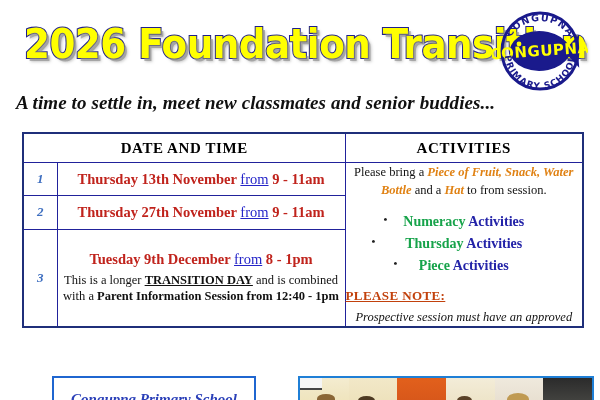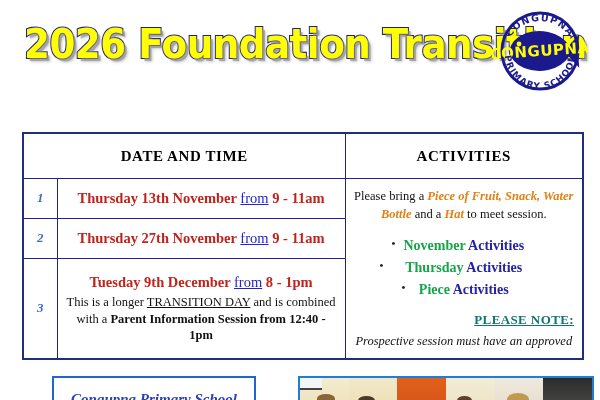--- a/index.html
+++ b/index.html
@@ -70,21 +70,21 @@
   }
   table.sched {
     border-collapse: collapse;
     table-layout: fixed;
     width: 562px;
     border: 2px solid #1f2f7a;
   }
   table.sched td, table.sched th {
     border: 1.5px solid #21229b;
     vertical-align: middle;
-    padding: 8px;
+    padding: 0;
     margin-top: 16px;
   }
   .col-num  { width: 34px; }
   .col-date { width: 288px; }
   .col-act  { width: 238px; }
 
   th.hdr {
     font-family: "Liberation Serif", serif;
     font-weight: bold;
     font-size: 15px;
@@ -116,21 +116,21 @@
     text-decoration: underline;
     font-weight: normal;
   }
   .subline {
     font-size: 12.5px;
     color: #111;
     line-height: 1.35;
     margin-top: 3px;
   }
   .subline b { font-weight: bold; }
-  .subline u { text-decoration: underline; font-weight: normal; }
+  .subline u { text-decoration: underline; font-weight: bold; }
 
   td.act {
     padding: 9px 8px 8px 8px;
     vertical-align: top;
     text-align: center;
   }
   .act-intro {
     font-size: 12.5px;
     color: #111;
     line-height: 1.45;
@@ -163,23 +163,23 @@
   ul.act-list li:nth-child(1) .bullet { left: 38px; }
   ul.act-list li:nth-child(2) .bullet { left: 26px; }
   ul.act-list li:nth-child(3) .bullet { left: 48px; }
   .green { color: #16a34a; }
 
   .please-note {
     margin-top: 12px;
     font-weight: bold;
     font-size: 13px;
     text-decoration: underline;
-    color: #0f766e;
+    color: #c2410c;
     letter-spacing: 0.4px;
-    text-align: right;
+    text-align: left;
   }
   .note-body {
     margin-top: 5px;
     font-style: italic;
     font-size: 12.5px;
     color: #111;
     text-align: center;
     line-height: 1.35;
   }
 
@@ -274,20 +274,21 @@
       <circle cx="27" cy="40" r="2.4" fill="#ffff00"></circle>
       <text font-family="DejaVu Sans, sans-serif" font-size="9.5" font-weight="bold" fill="#1a1a8c" letter-spacing="1.2">
         <textPath href="#arcTop" startOffset="50%" text-anchor="middle">CONGUPNA</textPath>
       </text>
       <text font-family="DejaVu Sans, sans-serif" font-size="9" font-weight="bold" fill="#1a1a8c" letter-spacing="1.1">
         <textPath href="#arcBot" startOffset="50%" text-anchor="middle">PRIMARY SCHOOL</textPath>
       </text>
     </svg>
   </div>
 
+  <div class="tagline">A time to settle in, meet new classmates and senior buddies...</div>
 </div>
 
 <div class="table-wrap">
   <table class="sched">
     <colgroup>
       <col class="col-num">
         <col class="col-date">
         <col class="col-act">
     </colgroup>
     <tbody>
@@ -298,26 +299,26 @@
 
     <tr>
       <td class="num">1</td>
       <td class="datecell">
         <div class="dateline">
           <span>Thursday 13th November </span><span class="from">from</span><span> 9 - 11am</span>
         </div>
       </td>
       <td class="act" rowspan="3">
         <div class="act-intro">
-          <span>Please bring a </span><i>Piece of Fruit, Snack, Water Bottle</i><span> and a </span><i>Hat</i><span> to meet session.</span>
+          <span>Please bring a </span><i>Piece of Fruit, Snack, Water Bottle</i><span> and a </span><i>Hat</i><span> to from session.</span>
         </div>
 
         <ul class="act-list">
           <li>
-            <span class="bullet">•</span><span class="green">November</span><span> Activities</span>
+            <span class="bullet">•</span><span class="green">Numeracy</span><span> Activities</span>
           </li>
           <li>
             <span class="bullet">•</span><span class="green">Thursday</span><span> Activities</span>
           </li>
           <li>
             <span class="bullet">•</span><span class="green">Piece</span><span> Activities</span>
           </li>
         </ul>
 
         <div class="please-note">PLEASE NOTE:</div>

